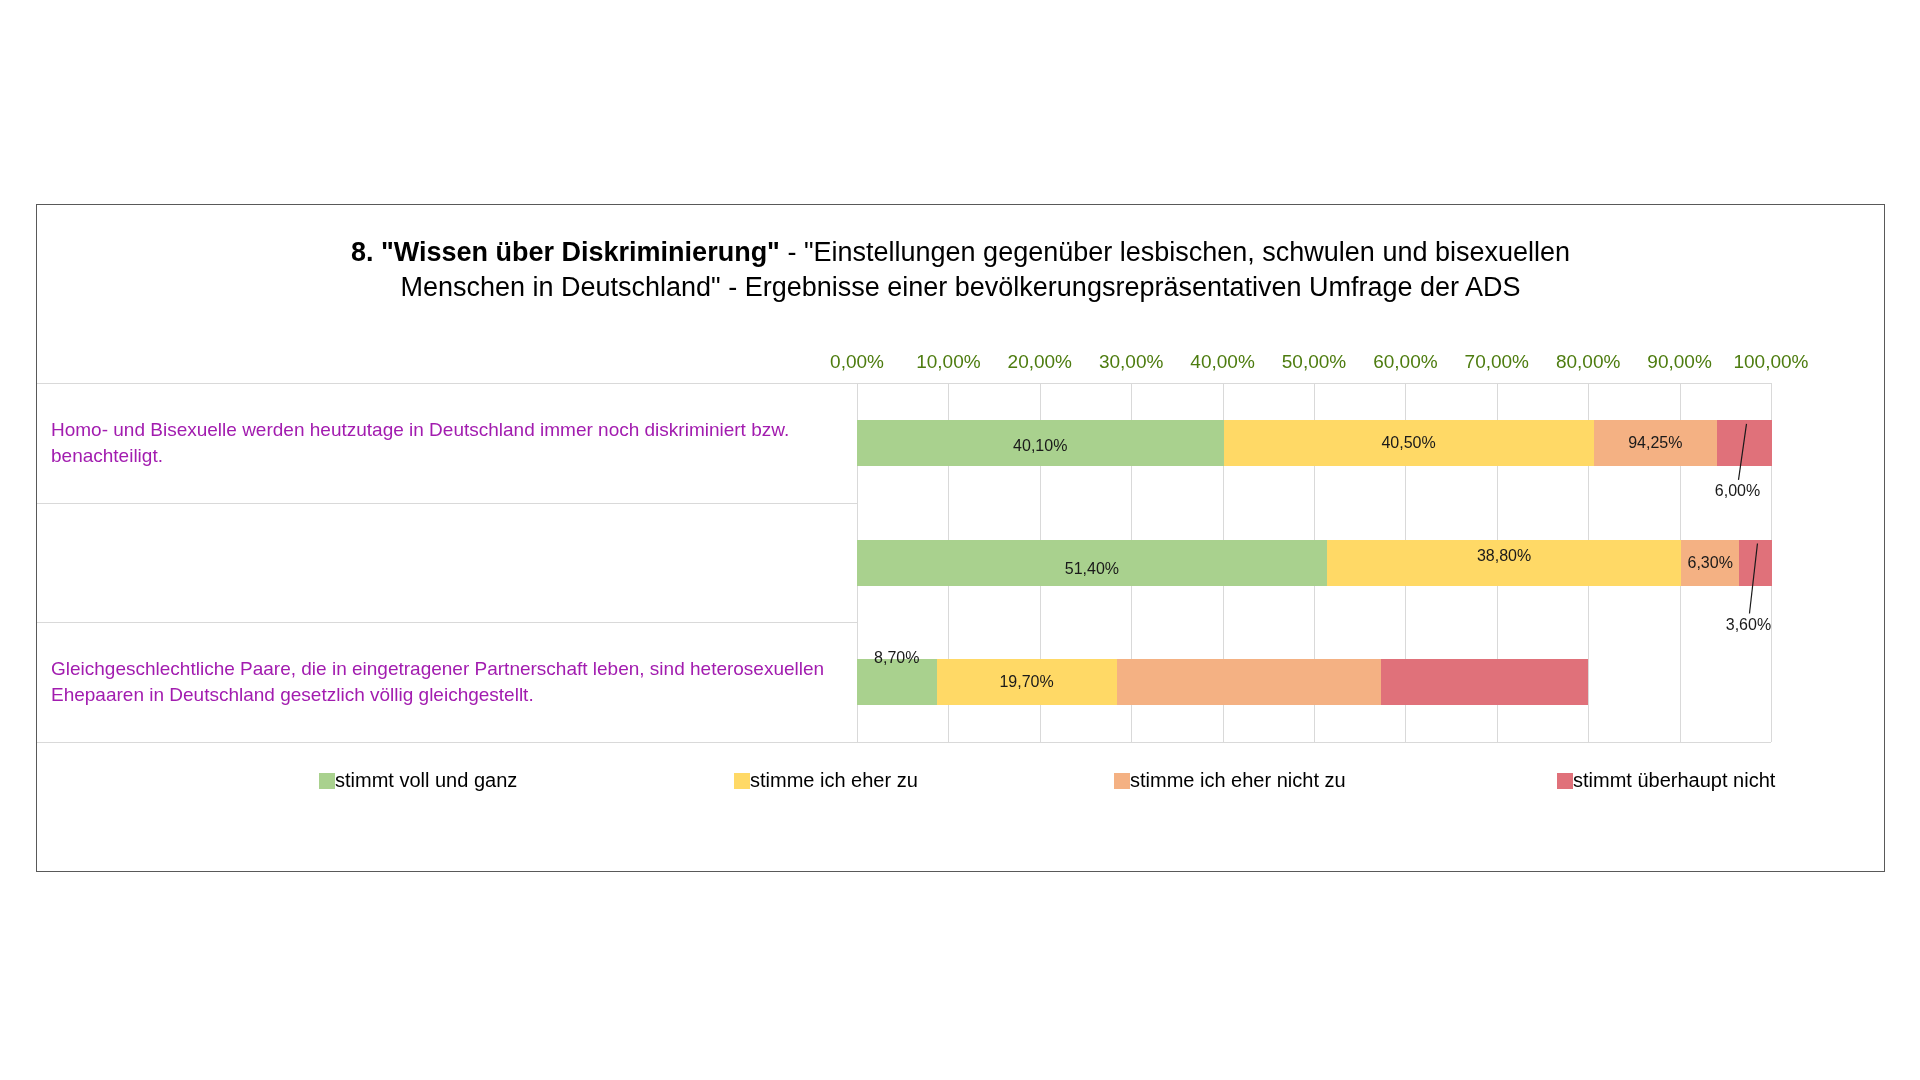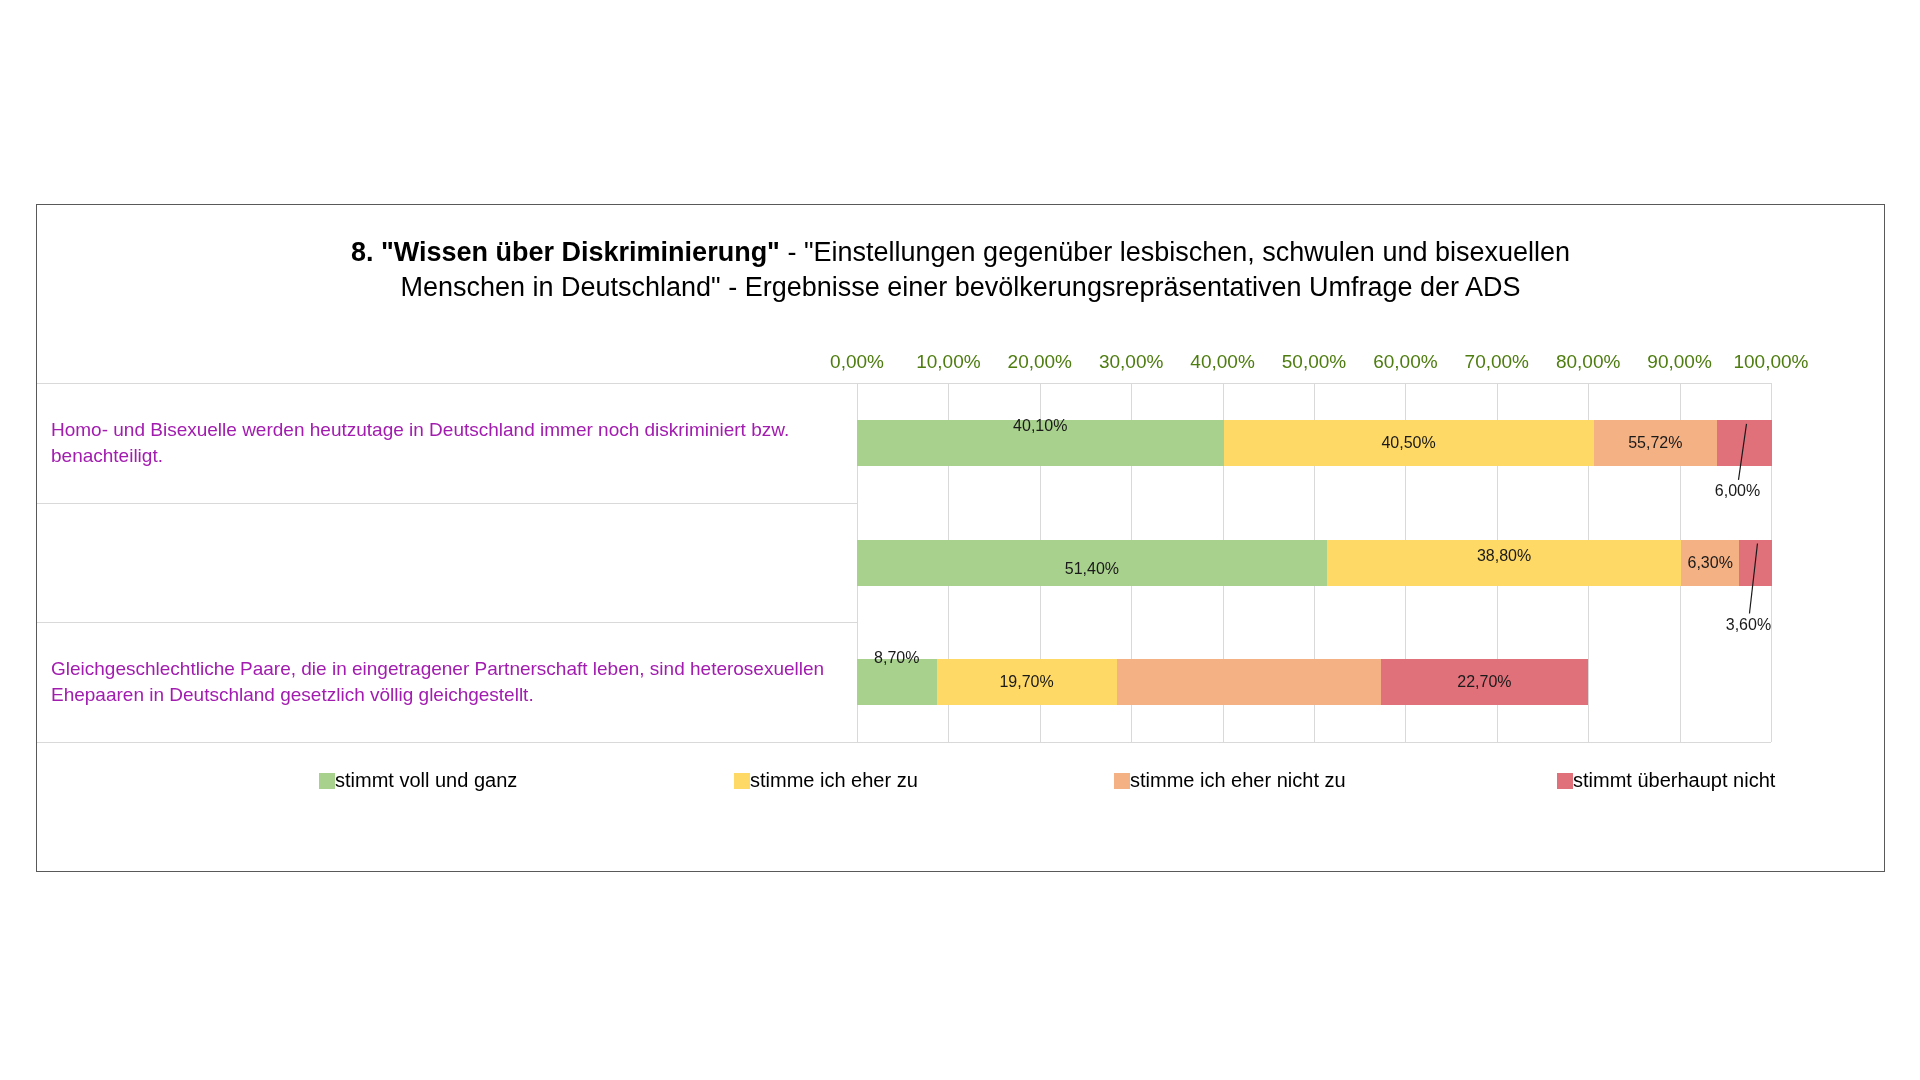--- a/index.html
+++ b/index.html
@@ -59,42 +59,41 @@
       <div class="vgrid" style="left: 1734px; top: 178px; height: 359px;"></div>
       <div class="hline" style="left: 820px; top: 178px; width: 914px;"></div>
       <div class="hline" style="left: 820px; top: 537px; width: 914px;"></div>
       <div class="hline" style="left: 0px; top: 178px; width: 820px;"></div>
       <div class="hline" style="left: 0px; top: 297.667px; width: 820px;"></div>
       <div class="hline" style="left: 0px; top: 417.333px; width: 820px;"></div>
       <div class="hline" style="left: 0px; top: 537px; width: 820px;"></div>
       <div class="cat" style="left: 14px; top: 178px; width: 780px; height: 119.667px;">Homo- und Bisexuelle werden heutzutage in Deutschland immer noch diskriminiert bzw. benachteiligt.</div>
       <div class="cat" style="left: 14px; top: 417.333px; width: 780px; height: 119.667px;">Gleichgeschlechtliche Paare, die in eingetragener Partnerschaft leben, sind heterosexuellen Ehepaaren in Deutschland gesetzlich völlig gleichgestellt.</div>
       <div class="seg" style="left: 820px; top: 214.833px; width: 366.514px; height: 46px; background: rgb(169, 209, 142);"></div>
-      <div class="dlabel" style="left: 820px; top: 198px; width: 366.514px; height: 46px;">40,10%</div>
+      <div class="dlabel" style="left: 820px; top: 218px; width: 366.514px; height: 46px;">40,10%</div>
       <div class="seg" style="left: 1186.51px; top: 214.833px; width: 370.17px; height: 46px; background: rgb(255, 217, 102);"></div>
       <div class="dlabel" style="left: 1186.51px; top: 214.833px; width: 370.17px; height: 46px;">40,50%</div>
       <div class="seg" style="left: 1556.68px; top: 214.833px; width: 123.39px; height: 46px; background: rgb(244, 177, 131);"></div>
-      <div class="dlabel" style="left: 1556.68px; top: 214.833px; width: 123.39px; height: 46px;">55,72%</div>
+      <div class="dlabel" style="left: 1556.68px; top: 214.833px; width: 123.39px; height: 46px;">94,25%</div>
       <div class="seg" style="left: 1680.07px; top: 214.833px; width: 54.84px; height: 46px; background: rgb(224, 113, 122);"></div>
       <div class="callout" style="left: 1660.49px; top: 276.833px; width: 80px;">6,00%</div>
       <div class="seg" style="left: 820px; top: 334.5px; width: 469.796px; height: 46px; background: rgb(169, 209, 142);"></div>
       <div class="dlabel" style="left: 820px; top: 334.5px; width: 469.796px; height: 58px;">51,40%</div>
       <div class="seg" style="left: 1289.8px; top: 334.5px; width: 354.632px; height: 46px; background: rgb(255, 217, 102);"></div>
       <div class="dlabel" style="left: 1289.8px; top: 334.5px; width: 354.632px; height: 32px;">38,80%</div>
       <div class="seg" style="left: 1644.43px; top: 334.5px; width: 57.582px; height: 46px; background: rgb(244, 177, 131);"></div>
       <div class="dlabel" style="left: 1644.43px; top: 334.5px; width: 57.582px; height: 46px;">6,30%</div>
       <div class="seg" style="left: 1702.01px; top: 334.5px; width: 32.904px; height: 46px; background: rgb(224, 113, 122);"></div>
       <div class="callout" style="left: 1671.46px; top: 410.5px; width: 80px;">3,60%</div>
       <div class="seg" style="left: 820px; top: 454.167px; width: 79.518px; height: 46px; background: rgb(169, 209, 142);"></div>
       <div class="dlabel" style="left: 820px; top: 430px; width: 79.518px; height: 46px;">8,70%</div>
       <div class="seg" style="left: 899.518px; top: 454.167px; width: 180.058px; height: 46px; background: rgb(255, 217, 102);"></div>
       <div class="dlabel" style="left: 899.518px; top: 454.167px; width: 180.058px; height: 46px;">19,70%</div>
       <div class="seg" style="left: 1079.58px; top: 454.167px; width: 264.146px; height: 46px; background: rgb(244, 177, 131);"></div>
       <div class="seg" style="left: 1343.72px; top: 454.167px; width: 207.478px; height: 46px; background: rgb(224, 113, 122);"></div>
-      <div class="dlabel" style="left: 1343.72px; top: 454.167px; width: 207.478px; height: 46px;">22,70%</div>
       <svg id="leader-svg" width="1847" height="666">
         <line x1="1709.4940000000001" y1="218.83333333333334" x2="1701.4940000000001" y2="274.83333333333337" stroke="#1a1a1a" stroke-width="1.2"></line>
         <line x1="1720.4619999999998" y1="338.5" x2="1712.4619999999998" y2="408.5" stroke="#1a1a1a" stroke-width="1.2"></line>
       </svg>
       <div class="leg" style="left: 282px; top: 564px;">
         <span class="sw" style="background: rgb(169, 209, 142);"></span>
         <span>stimmt voll und ganz</span>
       </div>
       <div class="leg" style="left: 697px; top: 564px;">
         <span class="sw" style="background: rgb(255, 217, 102);"></span>

